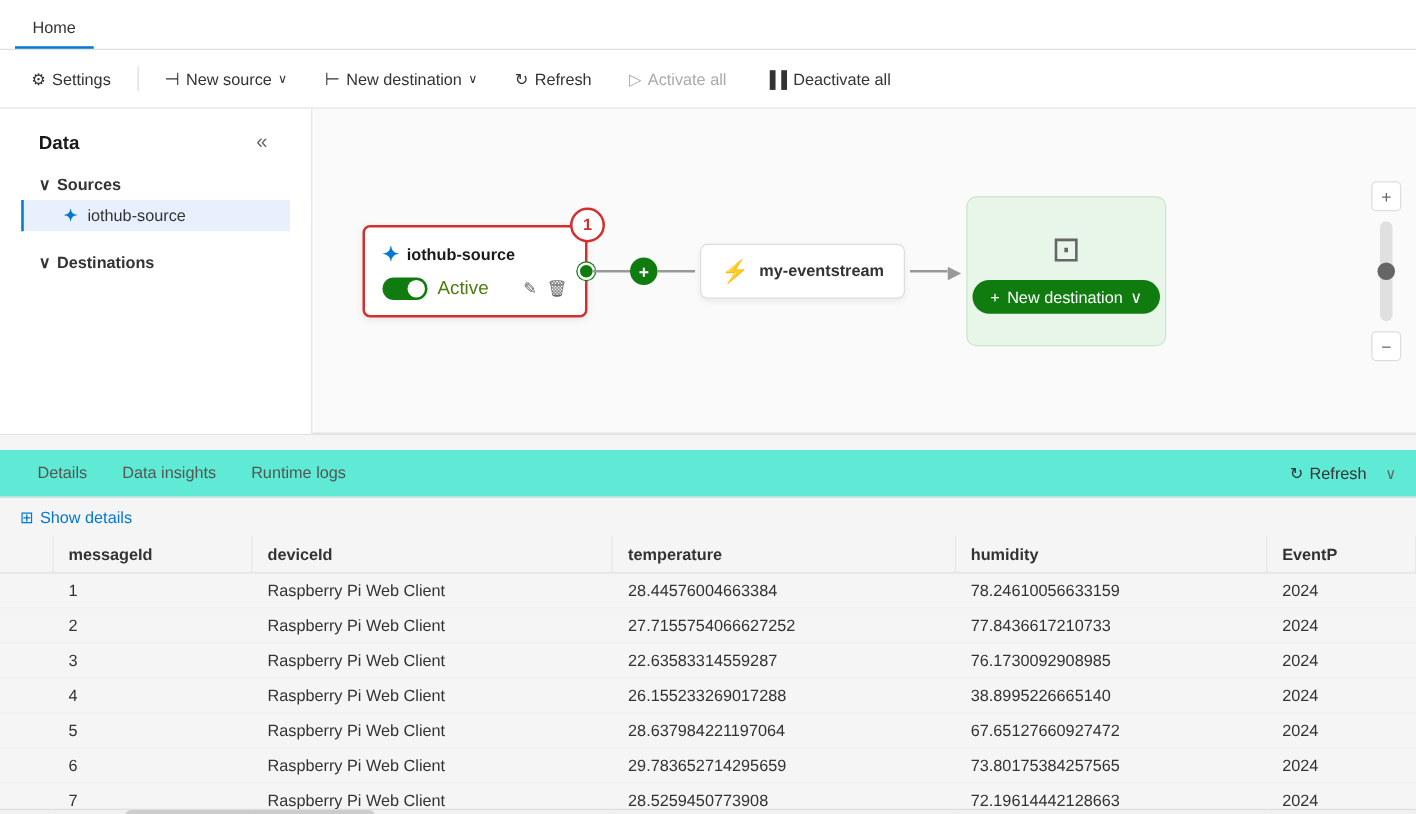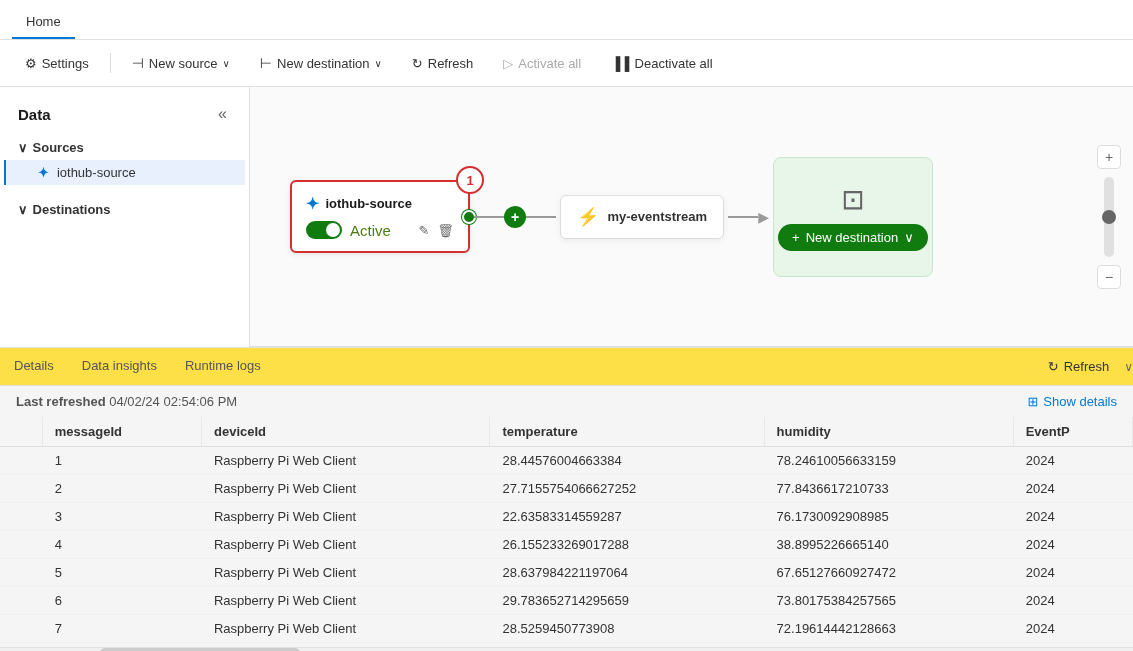--- a/index.html
+++ b/index.html
@@ -10,21 +10,21 @@
     .tab { padding: 8px 14px; font-size: 13px; border-bottom: 2px solid #0078d4; color: #333; font-weight: 500; }
 
     
     .toolbar { background: #fff; border-bottom: 1px solid #e0e0e0; padding: 8px 12px; display: flex; align-items: center; gap: 4px; }
     .toolbar-btn { display: flex; align-items: center; gap: 5px; padding: 6px 12px; border: 1px solid transparent; border-radius: 4px; background: transparent; cursor: pointer; font-size: 13px; color: #333; white-space: nowrap; }
     .toolbar-btn.disabled { color: #aaa; cursor: default; }
     .toolbar-btn .chevron { font-size: 10px; }
     .toolbar-separator { width: 1px; height: 20px; background: #ddd; margin: 0 4px; }
 
     
-    .sidebar { width: 250px; background: #fff; border-right: 1px solid #e0e0e0; padding: 10px 4px; flex-shrink: 0; }
+    .sidebar { width: 250px; background: #fff; border-right: 1px solid #e0e0e0; padding: 10px 17px; flex-shrink: 0; }
     .sidebar-header { display: flex; justify-content: space-between; align-items: center; padding: 6px 14px 6px 14px; }
     .sidebar-title { font-size: 15px; font-weight: 600; color: #1a1a1a; }
     .sidebar-collapse { color: #666; cursor: pointer; font-size: 16px; padding: 2px 4px; }
     .sidebar-section { padding: 4px 0; }
     .sidebar-section-header { display: flex; align-items: center; gap: 5px; padding: 5px 14px; font-size: 13px; font-weight: 600; color: #333; cursor: pointer; }
     .sidebar-item { display: flex; align-items: center; gap: 8px; padding: 5px 14px 5px 32px; font-size: 13px; color: #333; cursor: pointer; background: #e8f0fe; border-left: 2px solid #0078d4; }
     .sidebar-section-header2 { display: flex; align-items: center; gap: 5px; padding: 5px 14px; font-size: 13px; font-weight: 600; color: #333; cursor: pointer; margin-top: 4px; }
 
     
     .canvas-area { flex: 1; background: #fafafa; border-bottom: 1px solid #e0e0e0; position: relative; overflow: hidden; min-height: 260px; max-height: 310px; }
@@ -54,21 +54,21 @@
 
     .dest-node { background: #e8f5e9; border: 1px solid #c8e6c9; border-radius: 8px; width: 160px; height: 120px; display: flex; flex-direction: column; align-items: center; justify-content: center; gap: 8px; flex-shrink: 0; }
     .dest-add-btn { display: flex; align-items: center; gap: 6px; background: #107c10; color: #fff; border: none; border-radius: 16px; padding: 6px 14px; font-size: 13px; cursor: pointer; font-weight: 500; }
 
     .canvas-controls { position: absolute; right: 12px; top: 50%; transform: translateY(-50%); display: flex; flex-direction: column; align-items: center; gap: 4px; }
     .canvas-btn { width: 24px; height: 24px; background: #fff; border: 1px solid #ddd; border-radius: 4px; display: flex; align-items: center; justify-content: center; cursor: pointer; color: #666; font-size: 14px; }
     .canvas-slider { width: 10px; height: 80px; background: #e0e0e0; border-radius: 5px; position: relative; margin: 4px 0; }
     .canvas-slider-thumb { width: 14px; height: 14px; background: #666; border-radius: 50%; position: absolute; left: -2px; top: 50%; transform: translateY(-50%); cursor: pointer; }
 
     
-    .panel-tabs { display: flex; align-items: center; border-bottom: 1px solid #e0e0e0; padding: 0 0; background: #fde047; }
+    .panel-tabs { display: flex; align-items: center; border-bottom: 1px solid #e0e0e0; padding: 0 16px; background: #5eead4; margin-top: 12px; }
     .panel-tab { padding: 10px 14px; font-size: 13px; color: #555; cursor: pointer; border-bottom: 2px solid transparent; }
     .panel-tab.active { color: #1a1a1a; font-weight: 600; border-bottom: 2px solid #107c10; }
     .panel-tab-right { margin-left: auto; display: flex; align-items: center; gap: 6px; }
     .refresh-btn { display: flex; align-items: center; gap: 5px; color: #333; cursor: pointer; font-size: 13px; padding: 4px 8px; border: 1px solid transparent; border-radius: 4px; }
 
     
     .data-header { display: flex; justify-content: space-between; align-items: center; padding: 8px 16px; font-size: 12px; color: #555; }
     .show-details-btn { display: flex; align-items: center; gap: 5px; color: #0078d4; cursor: pointer; font-size: 13px; }
 
     
@@ -219,23 +219,20 @@
       <div class="panel-tab-right">
         <div class="refresh-btn">
           <span>↻</span>
           <span>Refresh</span>
         </div>
         <span style="font-size:12px; color:#666; cursor:pointer;">∨</span>
       </div>
     </div>
 
     <div class="data-header">
-      <span>
-        <strong>Last refreshed</strong>&nbsp;<span>04/02/24 02:54:06 PM</span>
-      </span>
       <div class="show-details-btn">
         <span>⊞</span>
         <span>Show details</span>
       </div>
     </div>
 
     <div class="data-table-wrap">
       <table>
         <thead>
           <tr>

